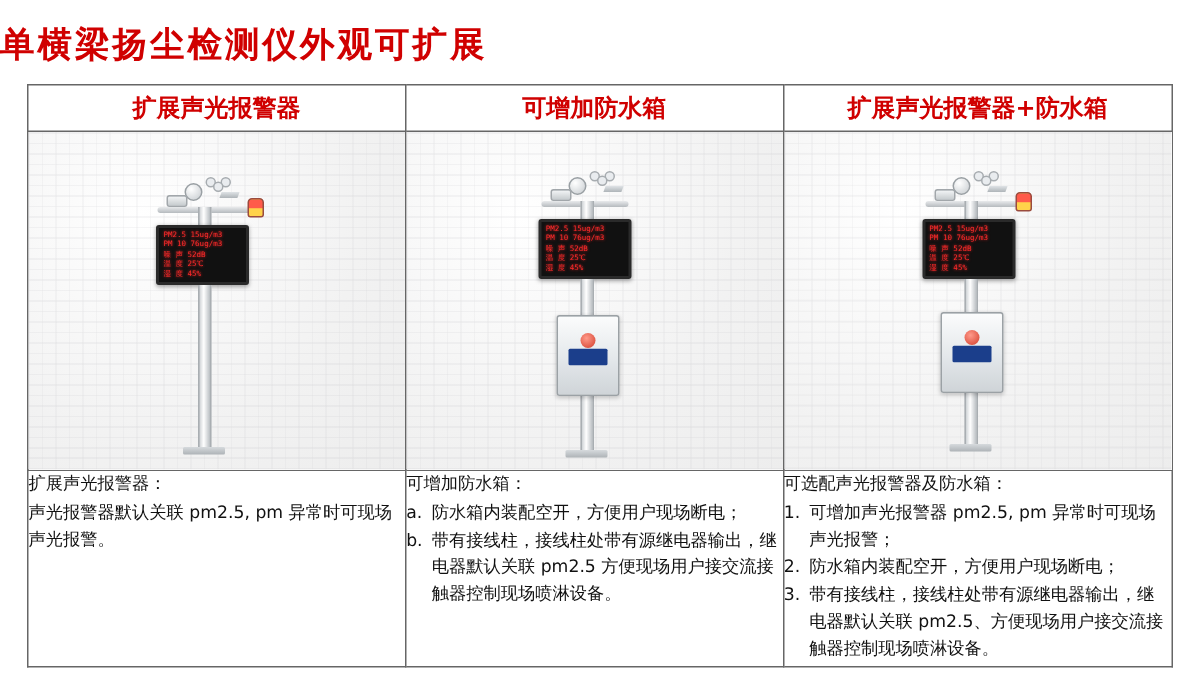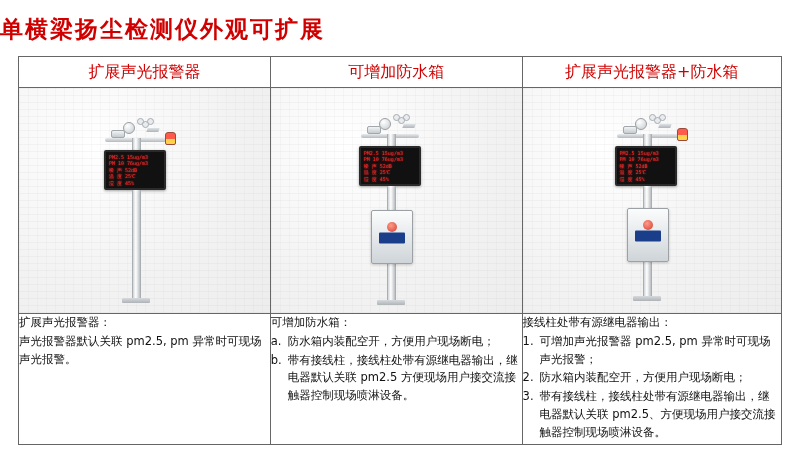--- a/index.html
+++ b/index.html
@@ -40,21 +40,21 @@
   }
   .table td {
     border: 1px solid #666;
     vertical-align: top;
     padding: 0;
   }
   .col-head {
     text-align: center;
     color: #d00000;
     font-size: 16px;
-    font-weight: normal;
+    font-weight: bold;
     height: 30px;
     line-height: 30px;
     font-family: "DejaVu Sans", sans-serif;
     white-space: nowrap;
   }
   .img-cell {
     height: 225px;
     position: relative;
     background: #fbfbfb;
     overflow: hidden;
@@ -331,21 +331,21 @@
               <span class="marker">a.</span>
               <span class="itemtext">防水箱内装配空开，方便用户现场断电；</span>
             </li>
             <li>
               <span class="marker">b.</span>
               <span class="itemtext">带有接线柱，接线柱处带有源继电器输出，继电器默认关联 pm2.5 方便现场用户接交流接触器控制现场喷淋设备。</span>
             </li>
           </ul>
         </td>
         <td class="desc-cell">
-          <p class="desc-title">接线柱处带有源继电器输出：</p>
+          <p class="desc-title">可选配声光报警器及防水箱：</p>
           <ul class="desc-list">
             <li>
               <span class="marker">1.</span>
               <span class="itemtext">可增加声光报警器 pm2.5, pm 异常时可现场声光报警；</span>
             </li>
             <li>
               <span class="marker">2.</span>
               <span class="itemtext">防水箱内装配空开，方便用户现场断电；</span>
             </li>
             <li>

